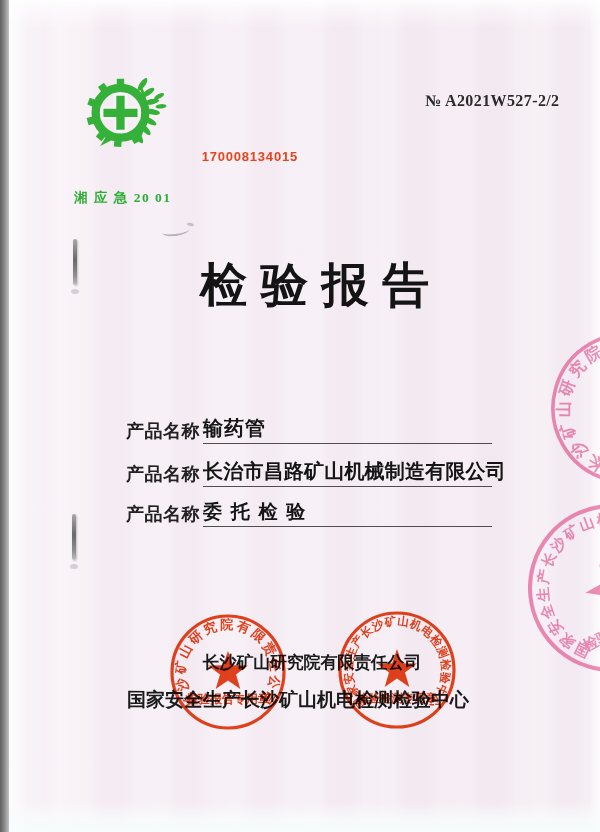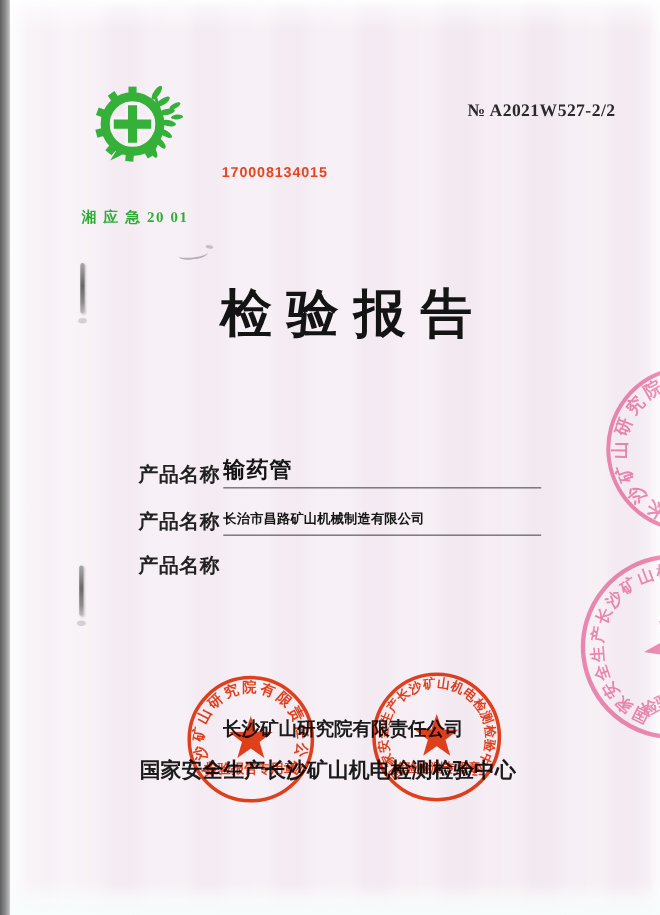--- a/index.html
+++ b/index.html
@@ -67,21 +67,21 @@
     white-space:nowrap;letter-spacing:.5px;
   }
   .form-field{
     position:absolute;left:203px;top:0;width:289px;height:28px;
     border-bottom:1.4px solid #4e4e4e;text-align:left;
   }
   .form-value{
     display:inline-block;line-height:27px;font-weight:700;color:#151515;white-space:nowrap;
   }
   .v1{font-size:20px;letter-spacing:1px;}
-  .v2{font-size:12px;letter-spacing:.2px;}
+  .v2{font-size:20px;letter-spacing:.2px;}
   .v3{font-size:19px;letter-spacing:2px;}
   
   .org-line{
     position:absolute;transform:translateX(-50%);white-space:nowrap;z-index:8;
     font-weight:600;color:#1b1b1b;
   }
   .org1{left:312px;top:651px;font-size:17px;letter-spacing:-.2px;}
   .org2{left:298px;top:687px;font-size:19px;letter-spacing:0;}
   
   .stamp{position:absolute;z-index:12;mix-blend-mode:multiply;}
@@ -150,20 +150,23 @@
     </span>
   </div>
   <div class="form-row" style="top:458px;">
     <span class="form-label">产品名称</span>
     <span class="form-field">
       <span class="form-value v2">长治市昌路矿山机械制造有限公司</span>
     </span>
   </div>
   <div class="form-row" style="top:498px;">
     <span class="form-label">产品名称</span>
+    <span class="form-field">
+      <span class="form-value v3">委 托 检 验</span>
+    </span>
   </div>
 
   <div class="org-line org1">长沙矿山研究院有限责任公司</div>
   <div class="org-line org2">国家安全生产长沙矿山机电检测检验中心</div>
 
   <div class="stamp stamp-main" style="left:168px;top:612px;width:120px;height:120px;">
       <svg viewBox="-60 -60 120 120">
         <g transform="rotate(0)">
           <circle r="56" fill="none" stroke="#e63a10" stroke-width="3.2"></circle>
           <path d="M -30.4 30.4 A 43 43 0 0 1 0 -43 A 43 43 0 0 1 30.4 30.4" id="arc-report_seal" fill="none"></path>

